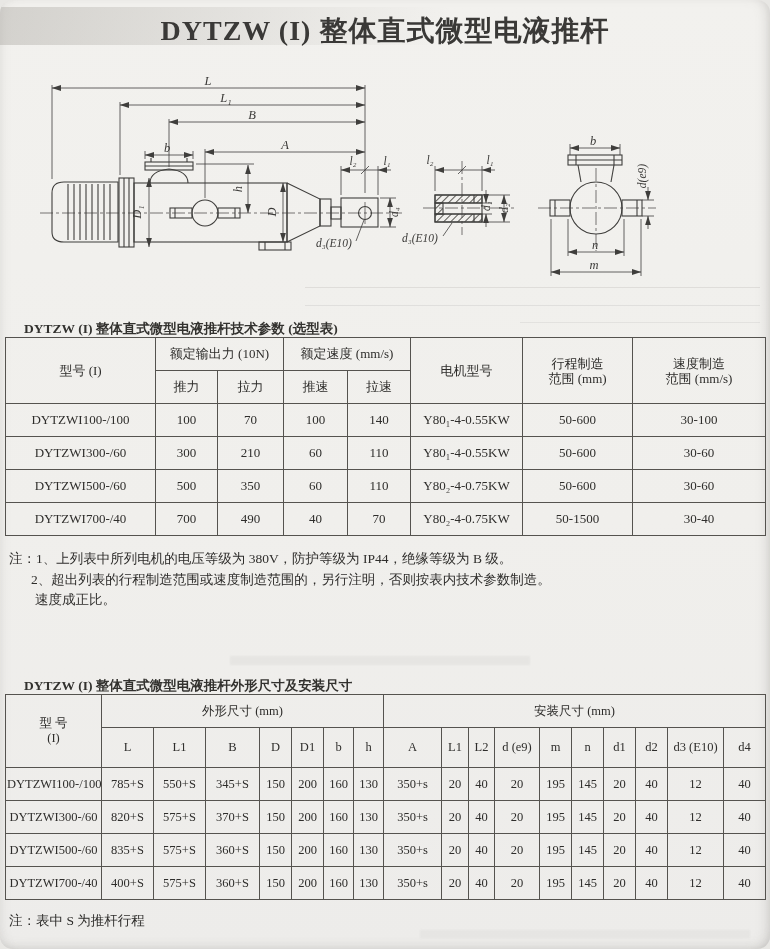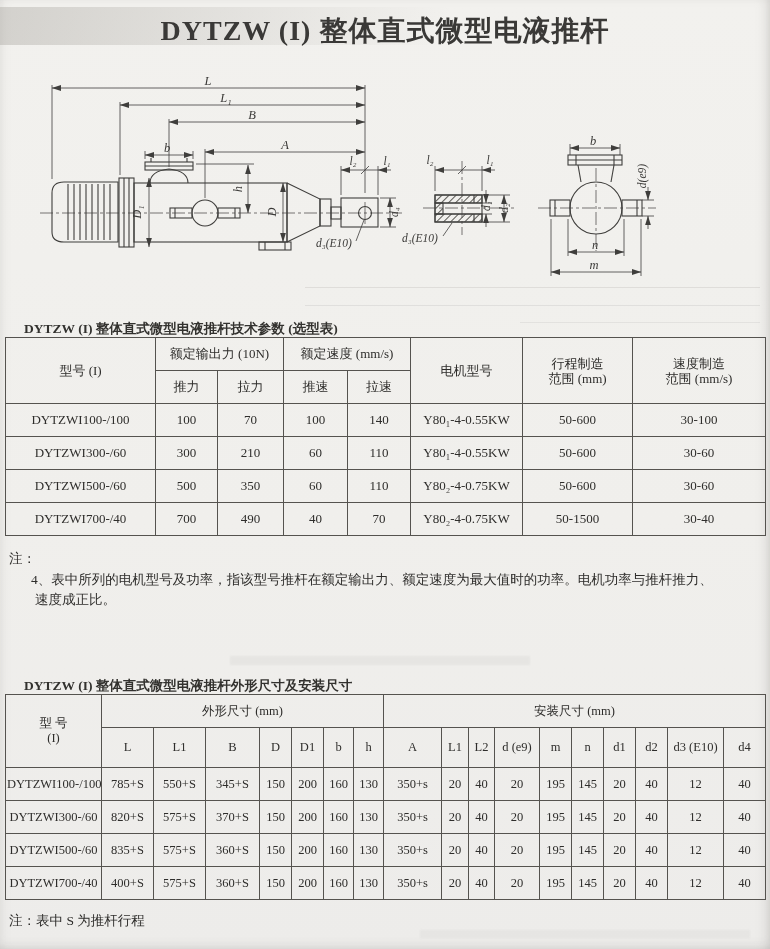--- a/index.html
+++ b/index.html
@@ -4,20 +4,21 @@
 <style>
   html,body{margin:0;padding:0;background:#e8e7e4;}
   .page{
     position:relative;width:770px;height:949px;overflow:hidden;
     background:linear-gradient(180deg,#f2f1ee 0%,#f0efec 55%,#edecea 100%);
     font-family:"Liberation Serif","DejaVu Serif",serif;
     color:#2e2d2b;
     box-shadow:inset -8px 0 14px -8px rgba(120,118,114,.35),
                inset 0 -8px 14px -10px rgba(120,118,114,.30),
                inset 8px 0 14px -10px rgba(120,118,114,.18);
+    border-radius:13px;
   }
   .edge-top{position:absolute;top:7px;left:0;width:100%;height:38px;
     background:linear-gradient(105deg,rgba(168,165,159,.42),rgba(168,165,159,0) 58%);}
   .title{position:absolute;top:12px;left:0;width:100%;margin:0;text-align:center;
     font-size:28px;font-weight:bold;letter-spacing:1px;color:#3a3937;}
   .drawings{position:absolute;top:75px;left:0;width:770px;height:240px;}
   svg{display:block;}
   .dim{font:italic 12.5px "Liberation Serif","DejaVu Serif",serif;fill:#3a3937;}
   .dim-sm{font:italic 11.5px "Liberation Serif","DejaVu Serif",serif;fill:#3a3937;}
   .caption{position:absolute;left:24px;font-size:13.5px;font-weight:bold;color:#33322f;margin-top:6px;}
@@ -317,22 +318,23 @@
         <td>Y80₂-4-0.75KW</td>
         <td>50-1500</td>
         <td>30-40</td>
       </tr>
     </tbody>
   </table>
 
   <div class="notes">
     <div class="note-first">
       <span class="note-label">注：</span>
+      <span>1、上列表中所列电机的电压等级为 380V，防护等级为 IP44，绝缘等级为 B 级。</span>
     </div>
-    <div class="note-line">4、表中所列的电机型号及功率，指该型号推杆在额定输出力、额定速度为最大值时的功率。电机功率与推杆推力、</div>
+    <div class="note-line">2、超出列表的行程制造范围或速度制造范围的，另行注明，否则按表内技术参数制造。</div>
     <div class="note-cont">速度成正比。</div>
   </div>
 
   <div class="caption t2cap">DYTZW (I) 整体直式微型电液推杆外形尺寸及安装尺寸</div>
 
   <table class="t2">
     <colgroup>
       <col style="width:96px">
         <col style="width:52px">
         <col style="width:52px">

